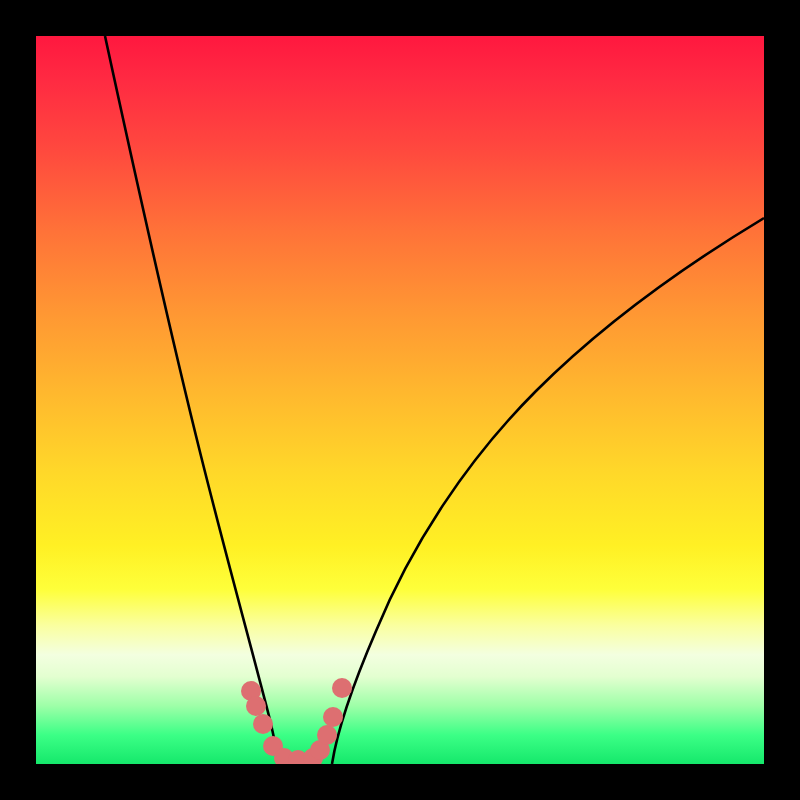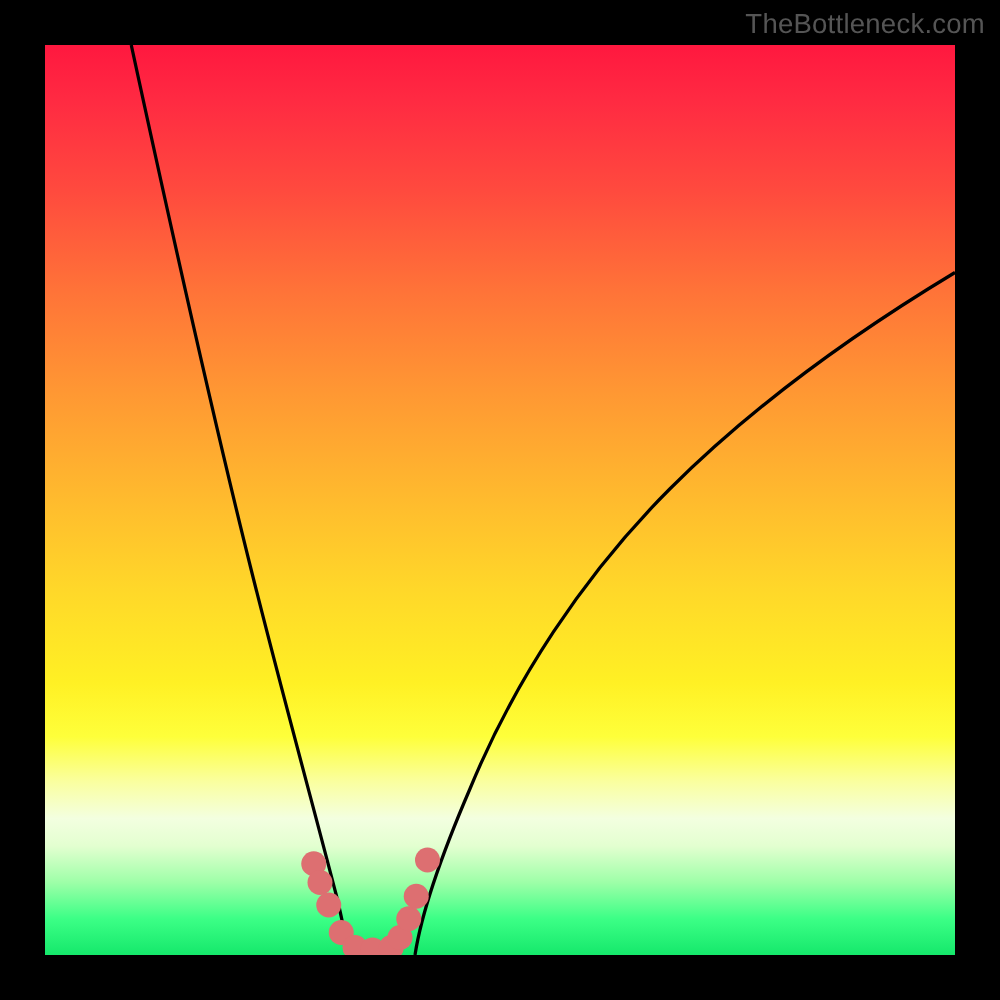--- a/index.html
+++ b/index.html
@@ -62,21 +62,20 @@
     letter-spacing: 0.2px;
     font-weight: 400;
     user-select: none;
   }
 </style>
 </head>
 <body>
 
 <div class="frame">
 
-  <div class="watermark">TheBottleneck.com</div>
 
   <div class="plot-area">
     <div class="gradient"></div>
 
     <svg class="curve-layer" viewBox="0 0 728 728" preserveAspectRatio="none">
       <path d="M 69 0
                C 95 120, 130 280, 165 420
                C 190 520, 215 610, 233 680
                C 238 700, 240 712, 243 728" stroke="#000" stroke-width="2.6" fill="none"></path>
       <path d="M 296 728

